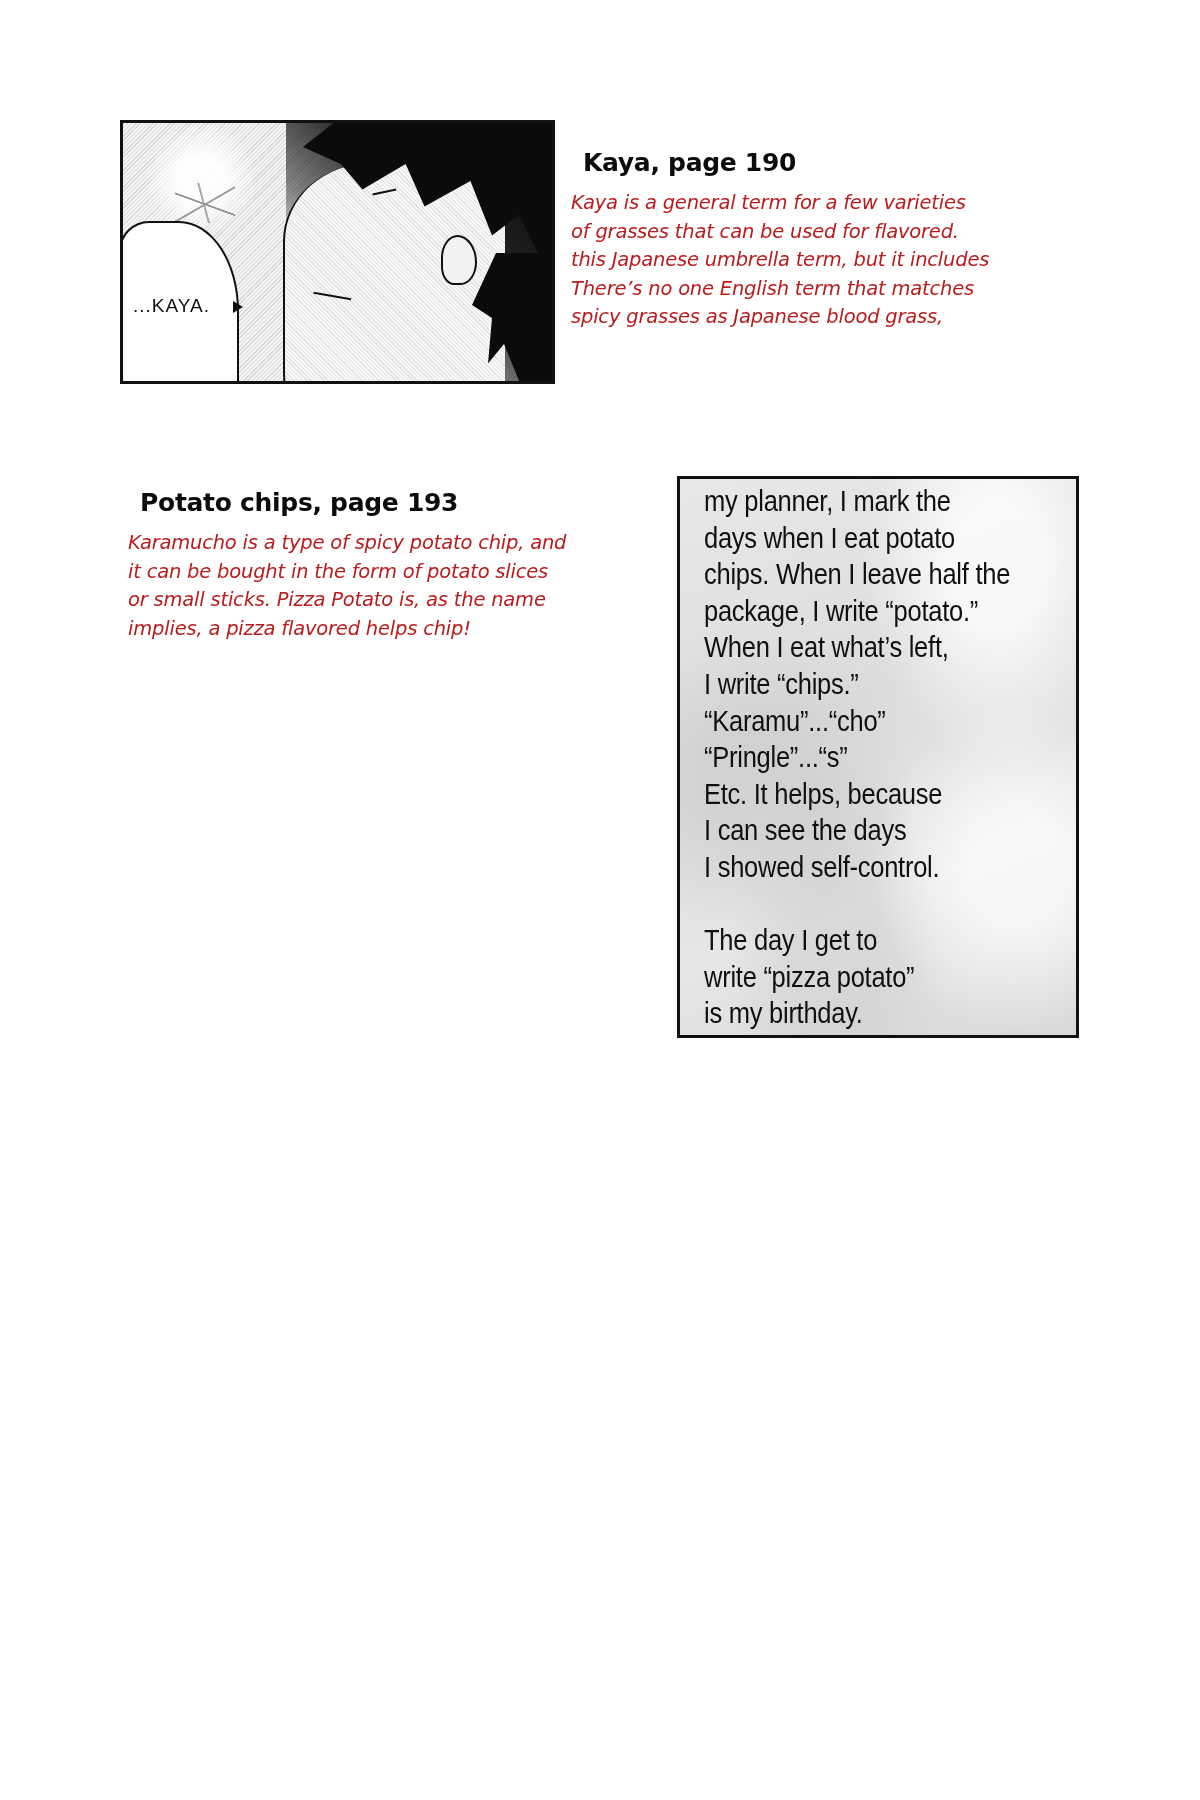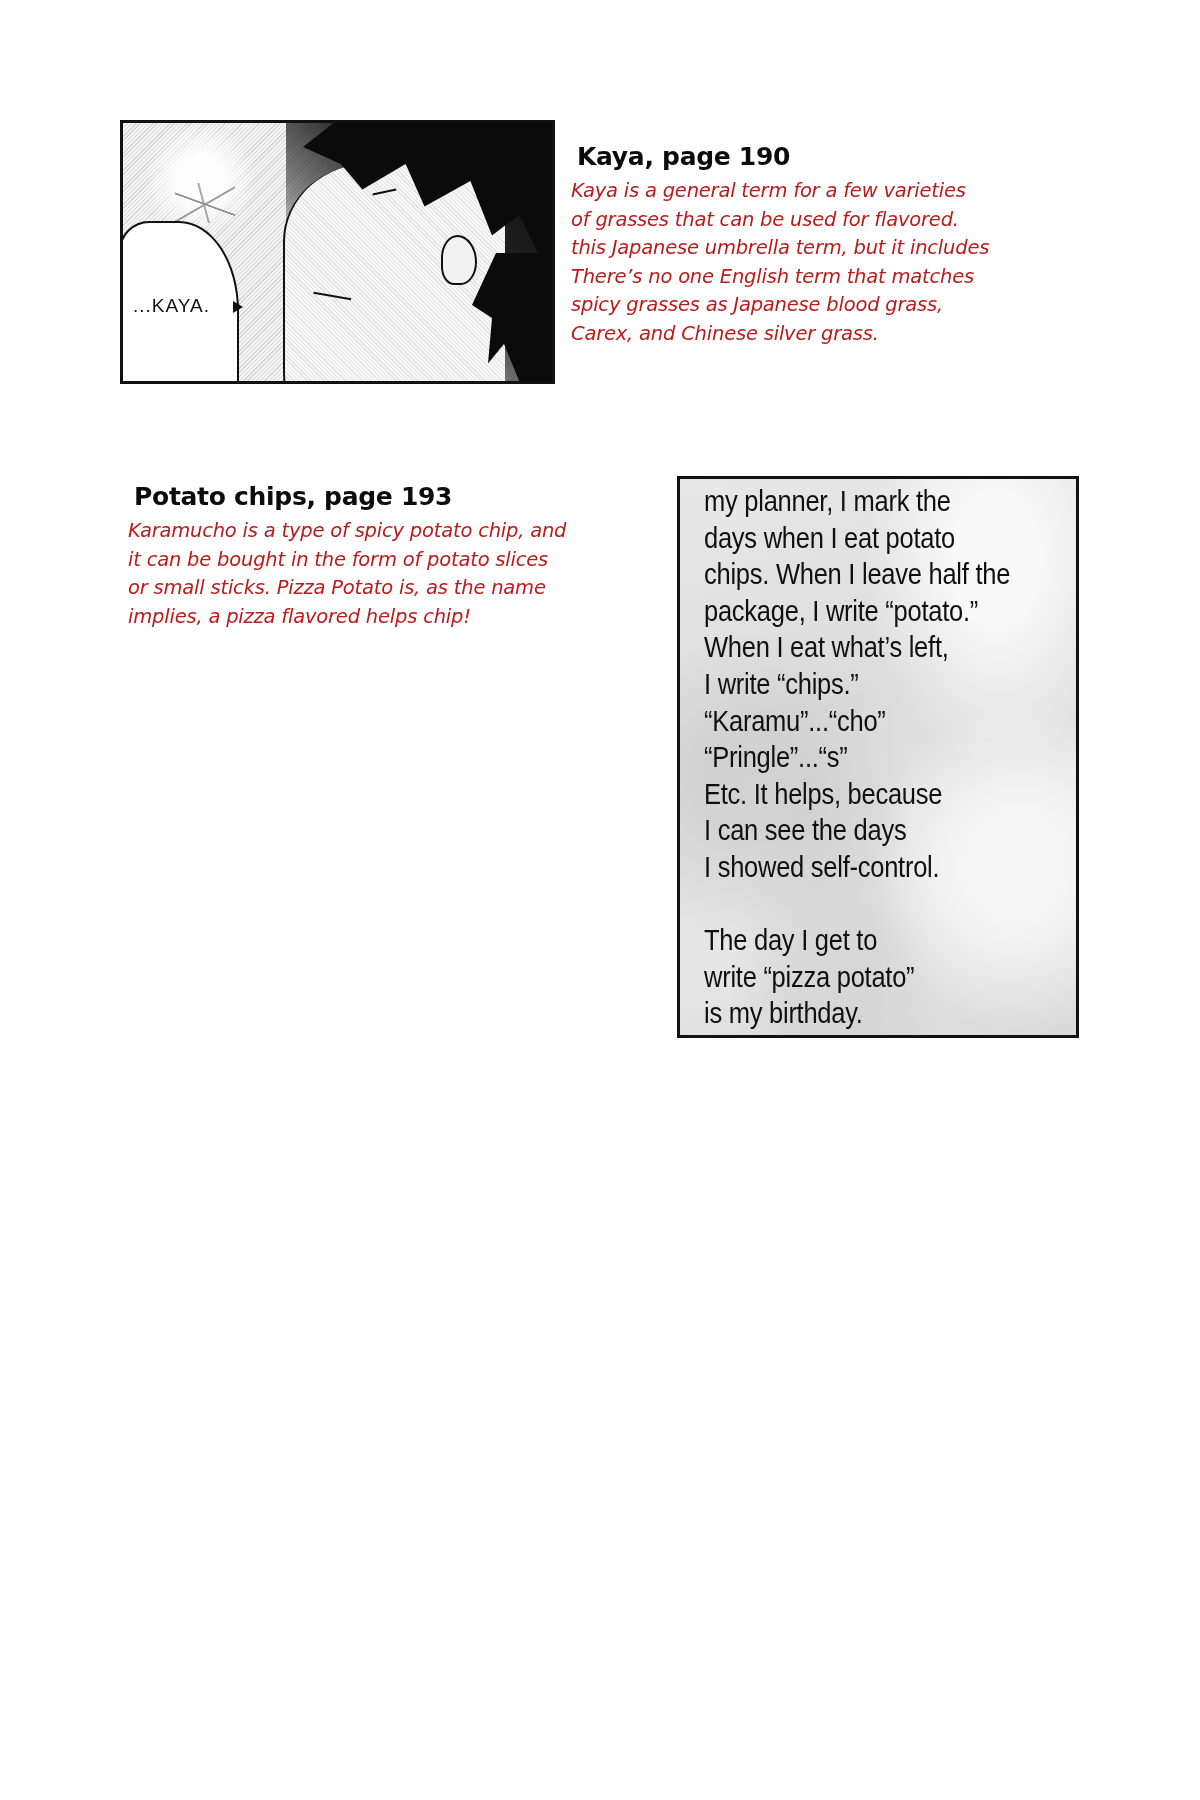--- a/index.html
+++ b/index.html
@@ -123,21 +123,21 @@
       font-size: 19px;
       letter-spacing: 1px;
       color: #111;
     }
 
     
     .note {
       position: absolute;
     }
     .note-title {
-      margin: 6px;
+      margin: 12px;
       font-family: "DejaVu Sans", sans-serif;
       font-weight: bold;
       font-size: 25px;
       line-height: 28px;
       color: #0c0c0c;
       letter-spacing: -0.3px;
     }
     .note-body {
       margin: 0;
       font-family: "DejaVu Sans", sans-serif;
@@ -217,21 +217,20 @@
 </div>
 
 <div class="note note-kaya">
   <h2 class="note-title">Kaya, page 190</h2>
   <p class="note-body">
     <span>Kaya is a general term for a few varieties</span>
     <span>of grasses that can be used for flavored.</span>
     <span>this Japanese umbrella term, but it includes</span>
     <span>There’s no one English term that matches</span>
     <span>spicy grasses as Japanese blood grass,</span>
-    <span>Carex, and Chinese silver grass.</span>
   </p>
 </div>
 
 <div class="note note-chips">
   <h2 class="note-title">Potato chips, page 193</h2>
   <p class="note-body">
     <span>Karamucho is a type of spicy potato chip, and</span>
     <span>it can be bought in the form of potato slices</span>
     <span>or small sticks. Pizza Potato is, as the name</span>
     <span>implies, a pizza flavored helps chip!</span>

